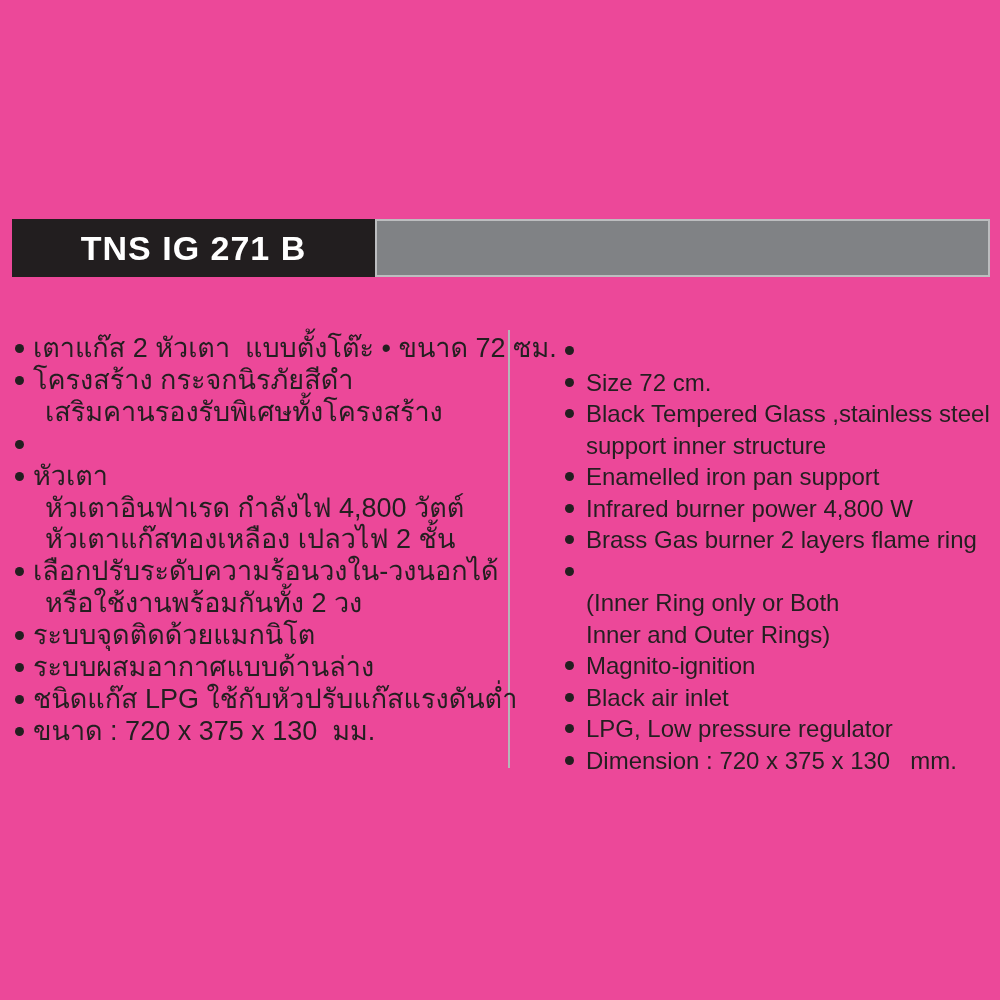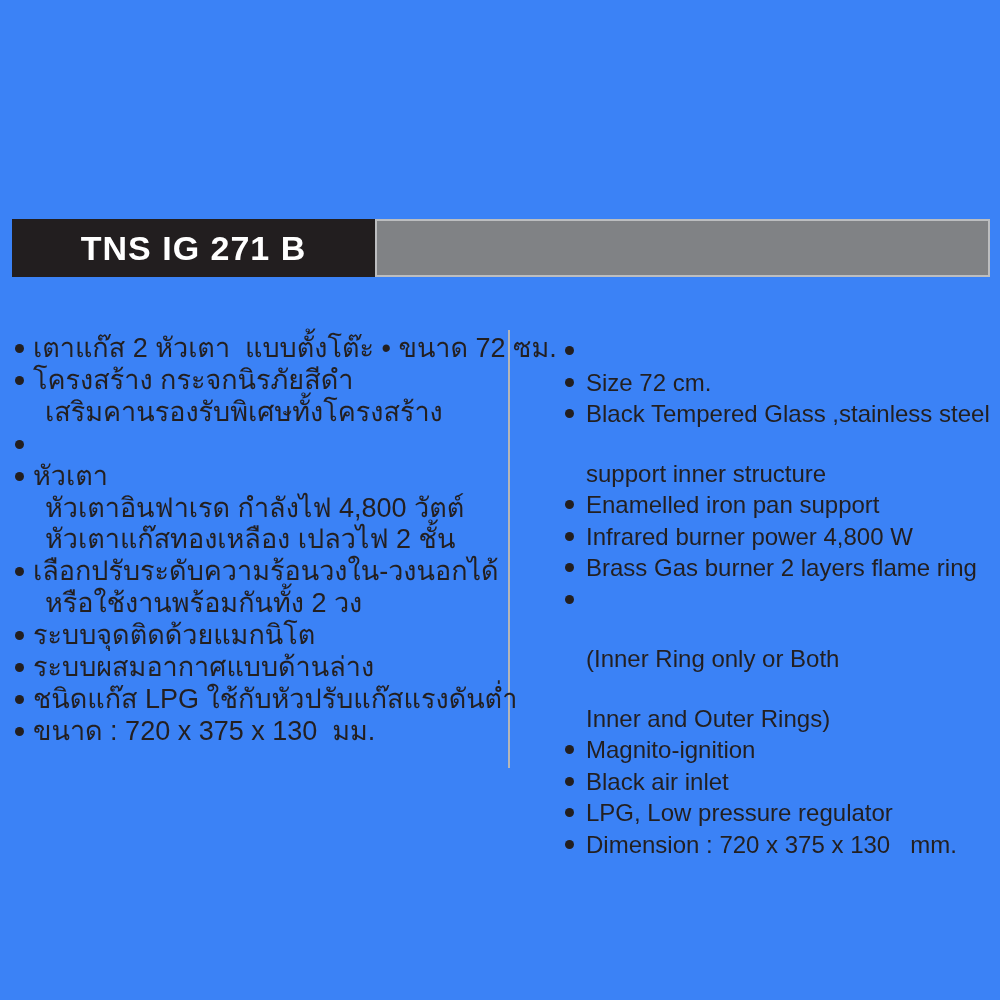--- a/index.html
+++ b/index.html
@@ -4,21 +4,21 @@
 <style>
   html, body {
     margin: 0;
     padding: 0;
     background: #ffffff;
   }
   .page {
     position: relative;
     width: 1000px;
     height: 1000px;
-    background: #3b82f6;
+    background: #ec4899;
     font-family: "Liberation Sans", "DejaVu Sans", sans-serif;
     color: #231f20;
     overflow: hidden;
   }
   .header-bar {
     position: absolute;
     left: 12px;
     top: 219px;
     width: 978px;
     height: 58px;
@@ -93,21 +93,20 @@
     margin: 11px 9px 0 0;
   }
   .col-right .dot {
     margin: 11px 12px 0 0;
   }
   .col-left .cont {
     padding-left: 30px;
   }
   .col-right .cont {
     padding-left: 21px;
-    margin-top: 28px;
   }
   .txt {
     white-space: pre;
   }
 </style>
 </head>
 <body>
 
 <div class="page">
 

